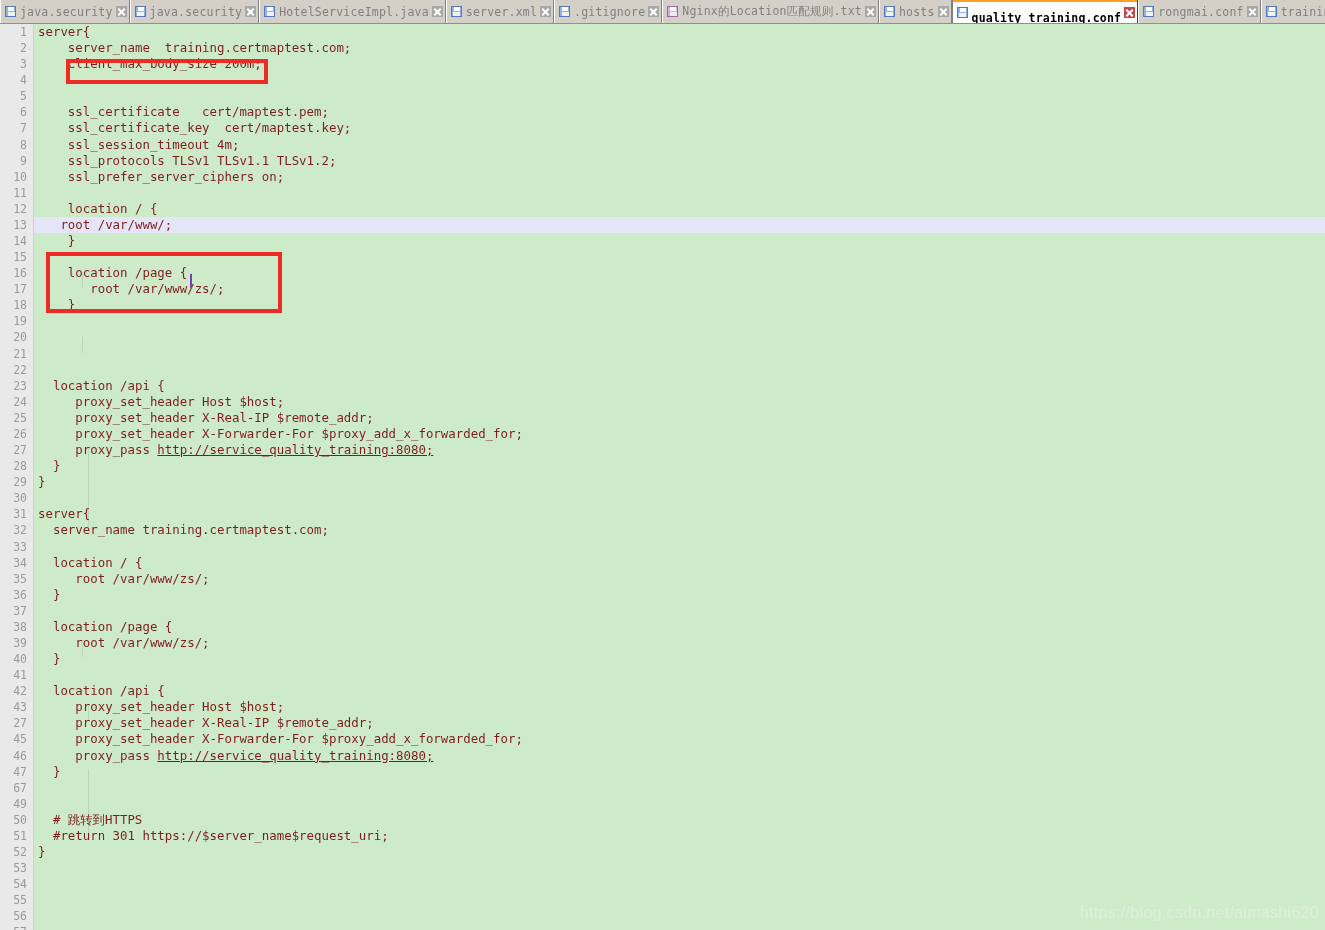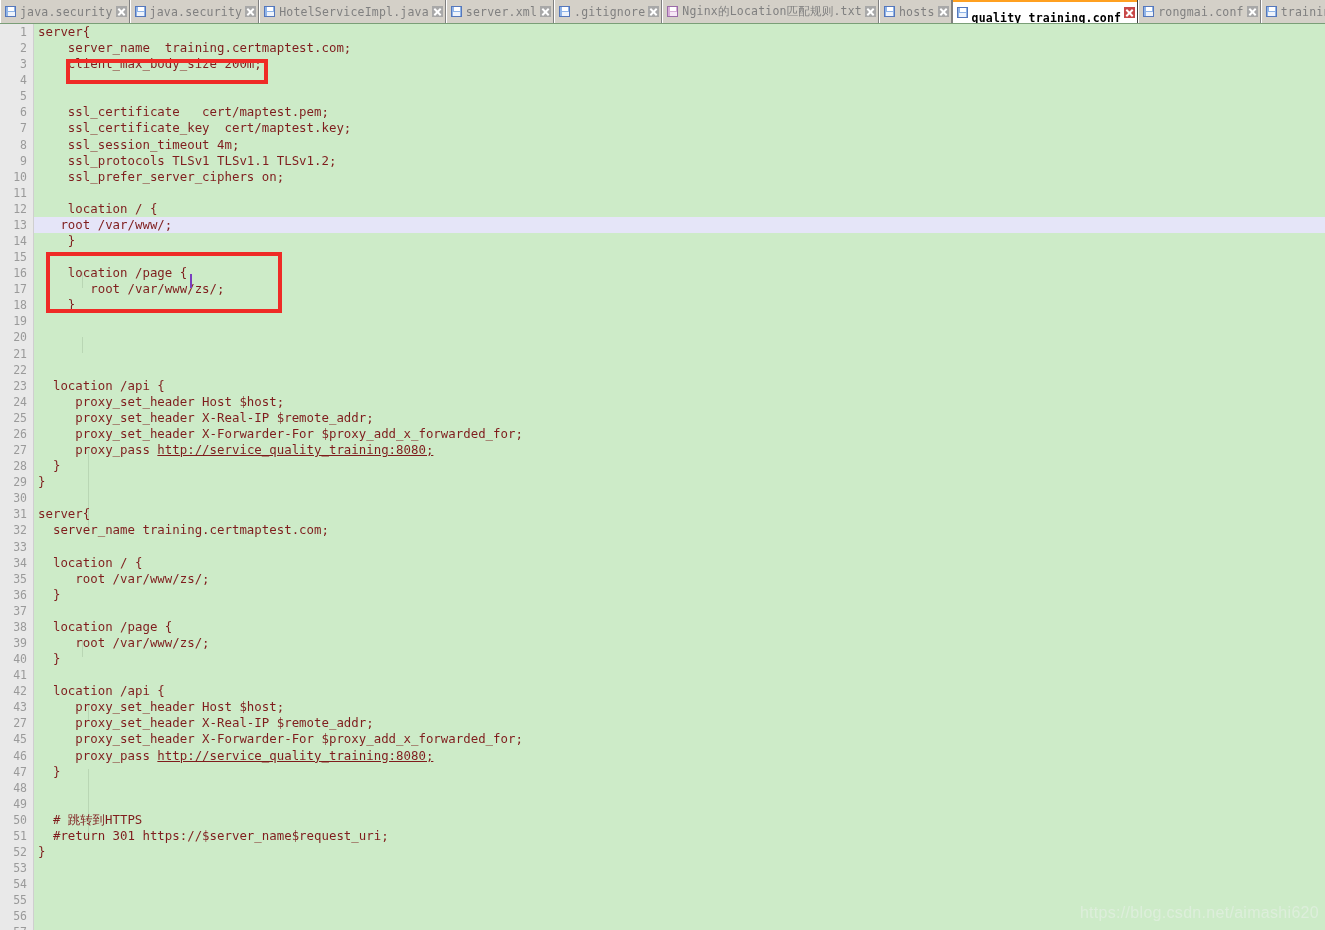--- a/index.html
+++ b/index.html
@@ -302,21 +302,21 @@
       <div class="ln">38</div>
       <div class="ln">39</div>
       <div class="ln">40</div>
       <div class="ln">41</div>
       <div class="ln">42</div>
       <div class="ln">43</div>
       <div class="ln">27</div>
       <div class="ln">45</div>
       <div class="ln">46</div>
       <div class="ln">47</div>
-      <div class="ln">48</div>
+      <div class="ln">67</div>
       <div class="ln">49</div>
       <div class="ln">50</div>
       <div class="ln">51</div>
       <div class="ln">52</div>
       <div class="ln">53</div>
       <div class="ln">54</div>
       <div class="ln">55</div>
       <div class="ln">56</div>
       <div class="ln">57</div>
     </div>

